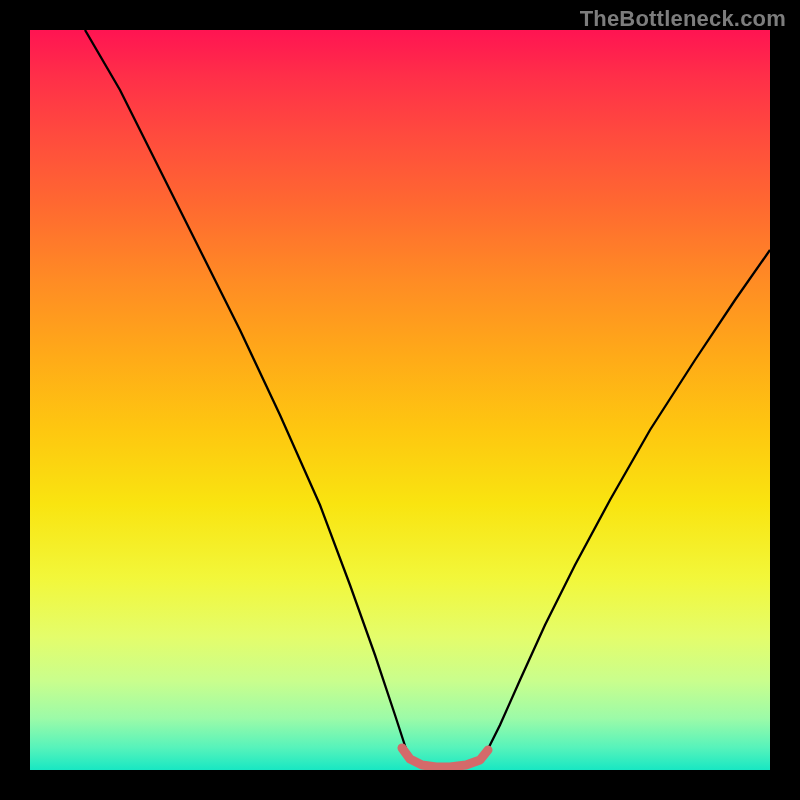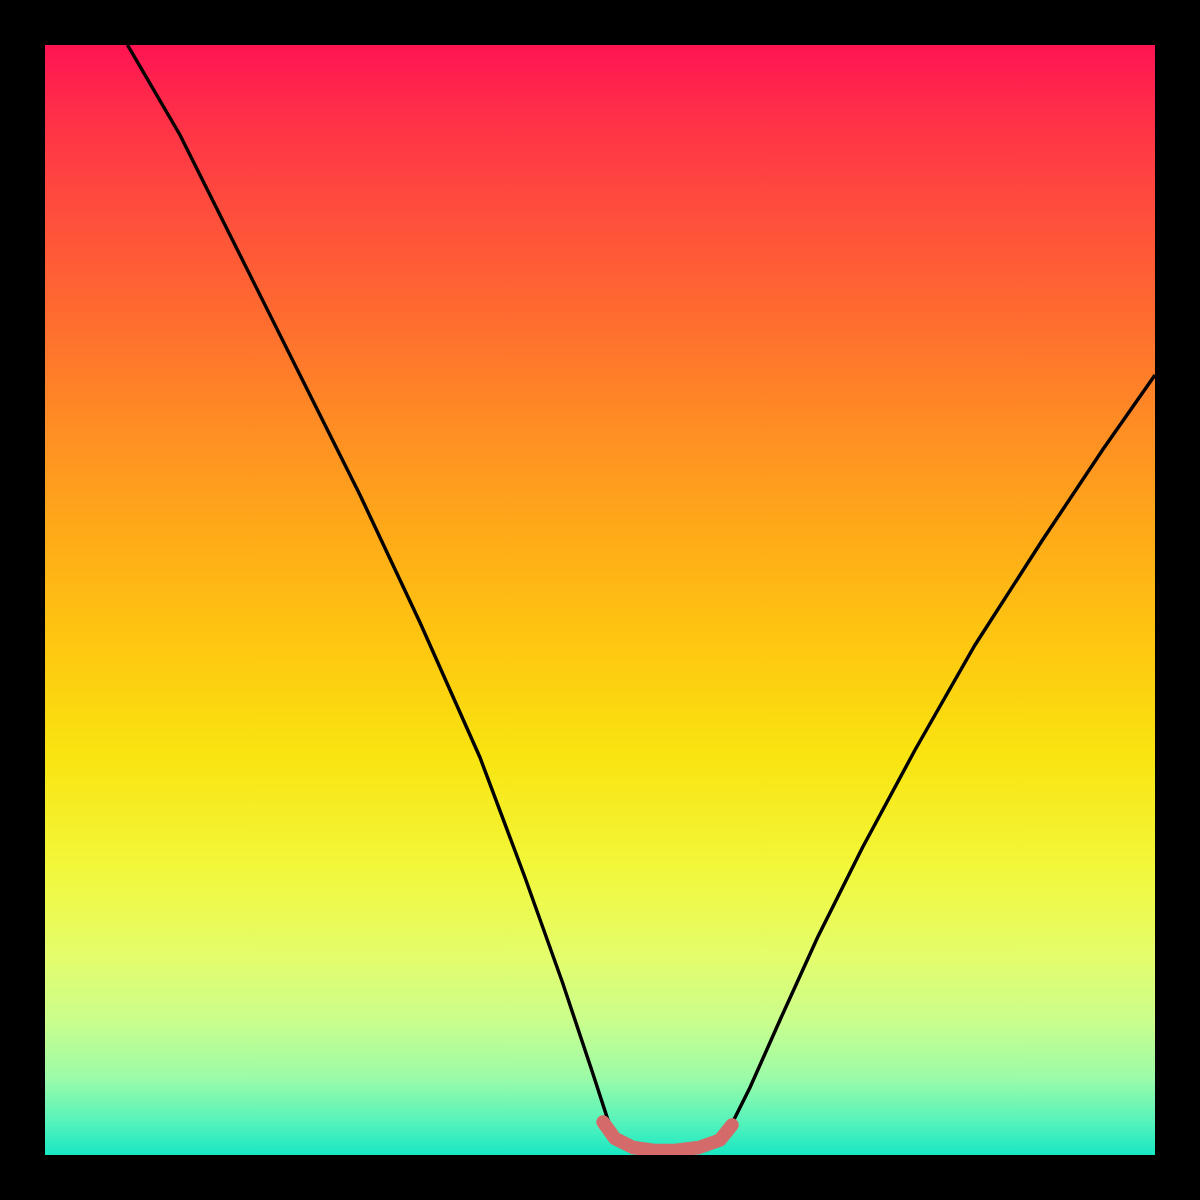--- a/index.html
+++ b/index.html
@@ -59,20 +59,21 @@
     position: absolute;
     inset: 0;
     width: 100%;
     height: 100%;
   }
 </style>
 </head>
 <body>
 
 <div class="frame">
+  <div class="watermark">TheBottleneck.com</div>
 
   <div class="plot-area">
     <div class="gradient"></div>
     <svg class="curves" viewBox="0 0 740 740" preserveAspectRatio="none">
       <path d="M55 0 L90 60 L130 140 L170 220 L210 300 L250 385 L290 475 L320 555 L345 625 L365 685 L378 725" fill="none" stroke="#000000" stroke-width="2.3" id="path-left"></path>
       <path d="M455 725 L470 695 L490 650 L515 595 L545 535 L580 470 L620 400 L665 330 L705 270 L740 220" fill="none" stroke="#000000" stroke-width="2.3" id="path-right"></path>
       <path d="M372 718 L380 729 L392 735 L406 737 L420 737 L436 735 L450 730 L458 720" fill="none" stroke="#d46a6a" stroke-width="9" stroke-linecap="round" stroke-linejoin="round" id="path-valley"></path>
     </svg>
   </div>
 </div>

